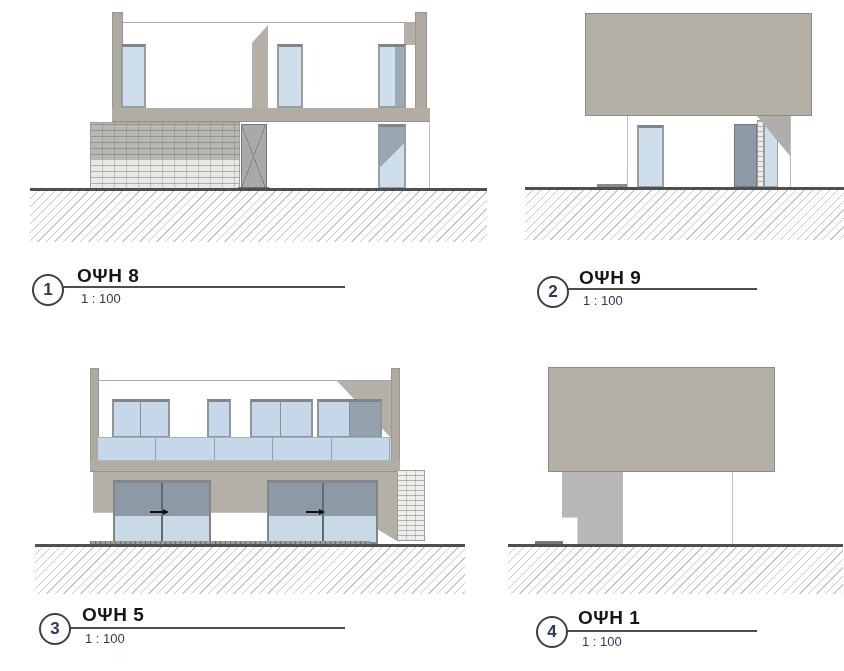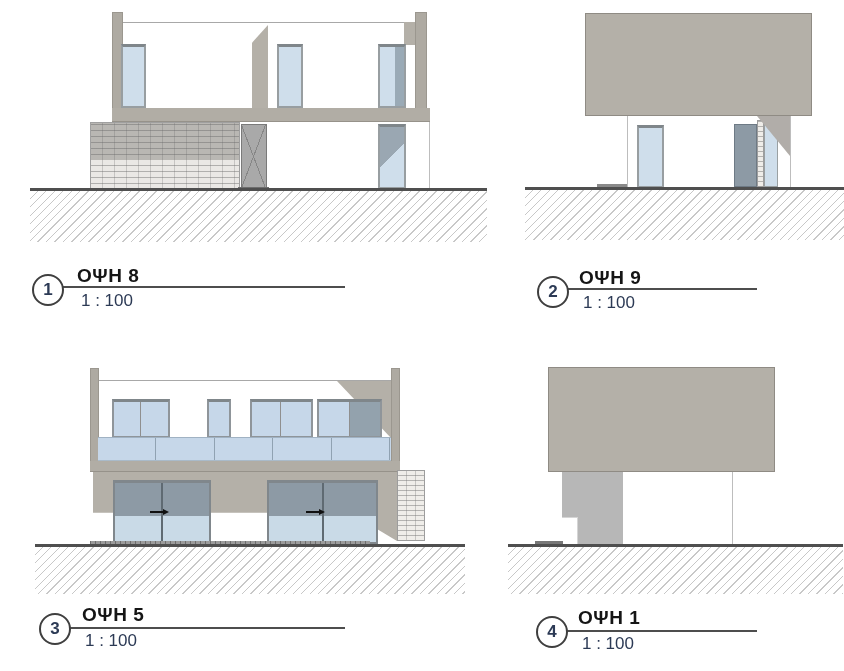--- a/index.html
+++ b/index.html
@@ -36,21 +36,21 @@
   .arrow:after{content:"";position:absolute;right:-5px;top:-2px;border-left:6px solid #111;
       border-top:3px solid transparent;border-bottom:3px solid transparent;}
   .threshold{background:#9b9b9b;background-image:repeating-linear-gradient(90deg,#6e6e6e 0 1px,transparent 1px 5px);}
 
   
   .tcircle{width:32px;height:32px;border:2px solid #3f3f3f;border-radius:50%;background:#fff;
       display:flex;align-items:center;justify-content:center;
       font-size:17px;font-weight:bold;color:var(--accent-navy);z-index:5;}
   .tlabel{font-size:19px;font-weight:bold;color:#151515;letter-spacing:.5px;white-space:nowrap;}
   .tline{height:2px;background:#4d4d4d;}
-  .tscale{font-size:17px;color:var(--accent-navy);white-space:nowrap;}
+  .tscale{font-size:13px;color:var(--accent-navy);white-space:nowrap;}
 </style>
 </head>
 <body>
 
 <div id="canvas">
 
   <div class="abs" style="left:0;top:0;width:490px;height:245px;">
     <div class="abs post" style="left:112px;top:12px;width:11px;height:97px;"></div>
     <div class="abs post" style="left:415px;top:12px;width:12px;height:97px;"></div>
     <div class="abs roofline" style="left:123px;top:22px;width:292px;"></div>

